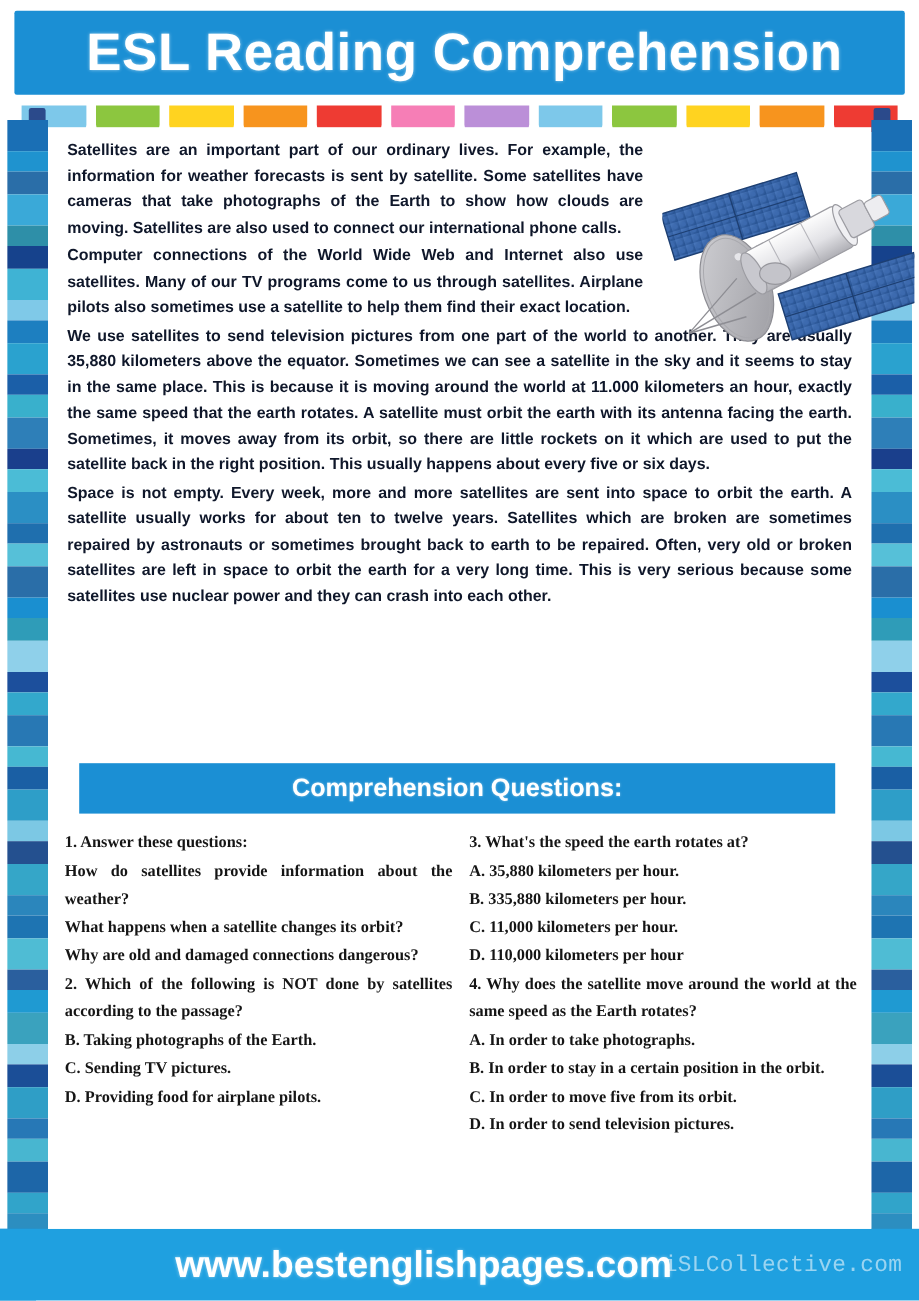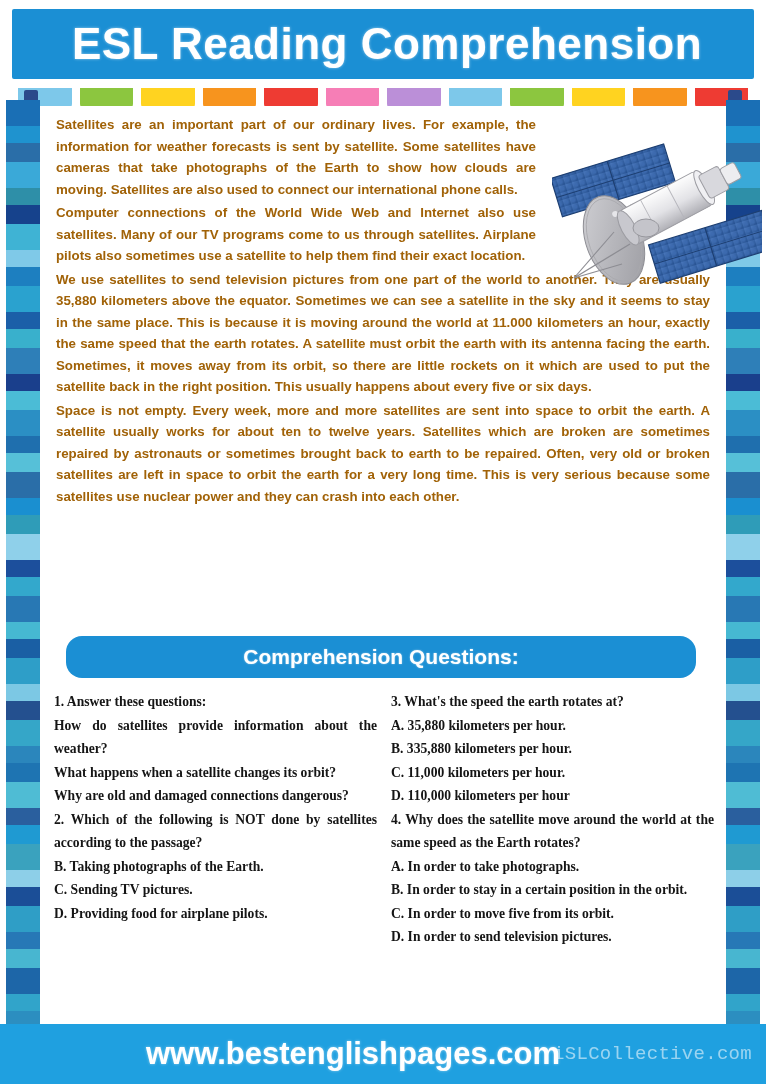--- a/index.html
+++ b/index.html
@@ -113,21 +113,21 @@
     top: 8px;
     width: 654px;
     color: #1a1a1a;
     font-weight: bold;
   }
   .para {
     margin: 0 0 2px 0;
     font-size: 13.3px;
     line-height: 21.5px;
     text-align: justify;
-    color: #a16207;
+    color: #0f172a;
   }
   .para.narrow { width: 480px; }
   .para.full { width: 654px; }
   .para.narrow-2 { width: 480px; }
 
   
   .satellite {
     position: absolute;
     left: 512px;
     top: 22px;
@@ -138,21 +138,21 @@
   }
 
   
   .cq-banner {
     position: absolute;
     left: 26px;
     top: 530px;
     width: 630px;
     height: 42px;
     background: #1b8fd4;
-    border-radius: 16px;
+    border-radius: 0;
     display: flex;
     align-items: center;
     justify-content: center;
   }
   .cq-banner-text {
     color: #ffffff;
     font-size: 21px;
     font-weight: bold;
     text-shadow: 0 0 2px rgba(255,255,255,0.5);
   }

